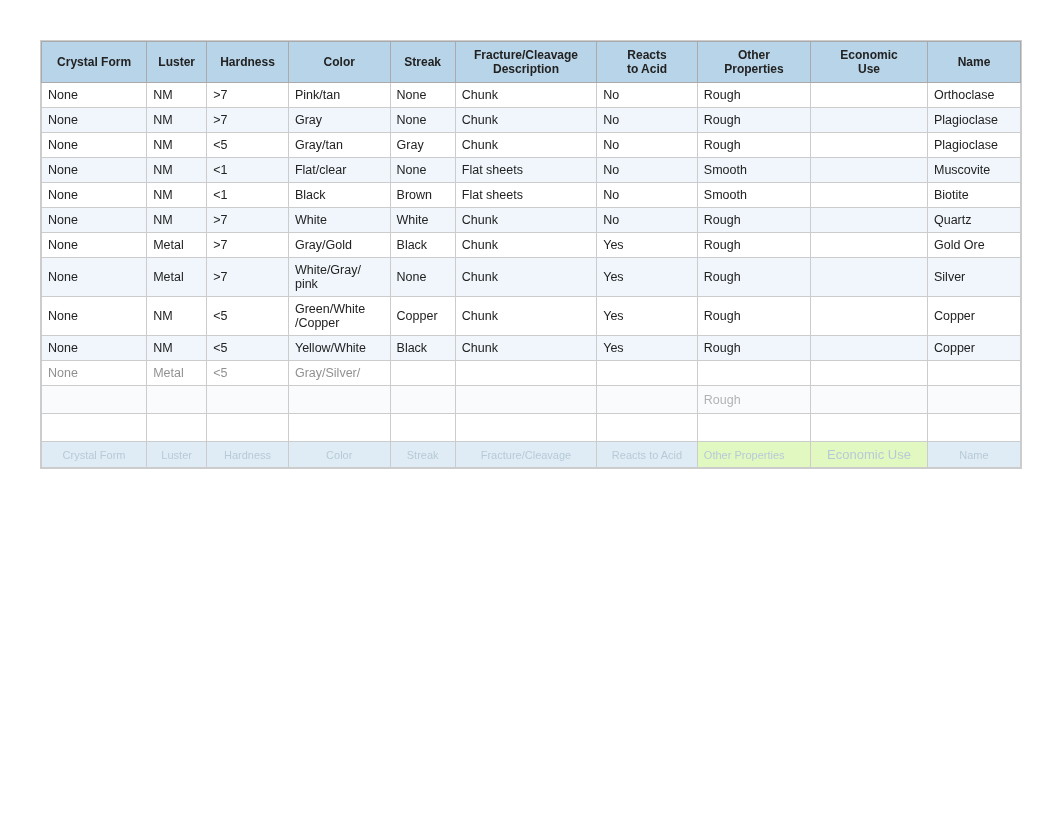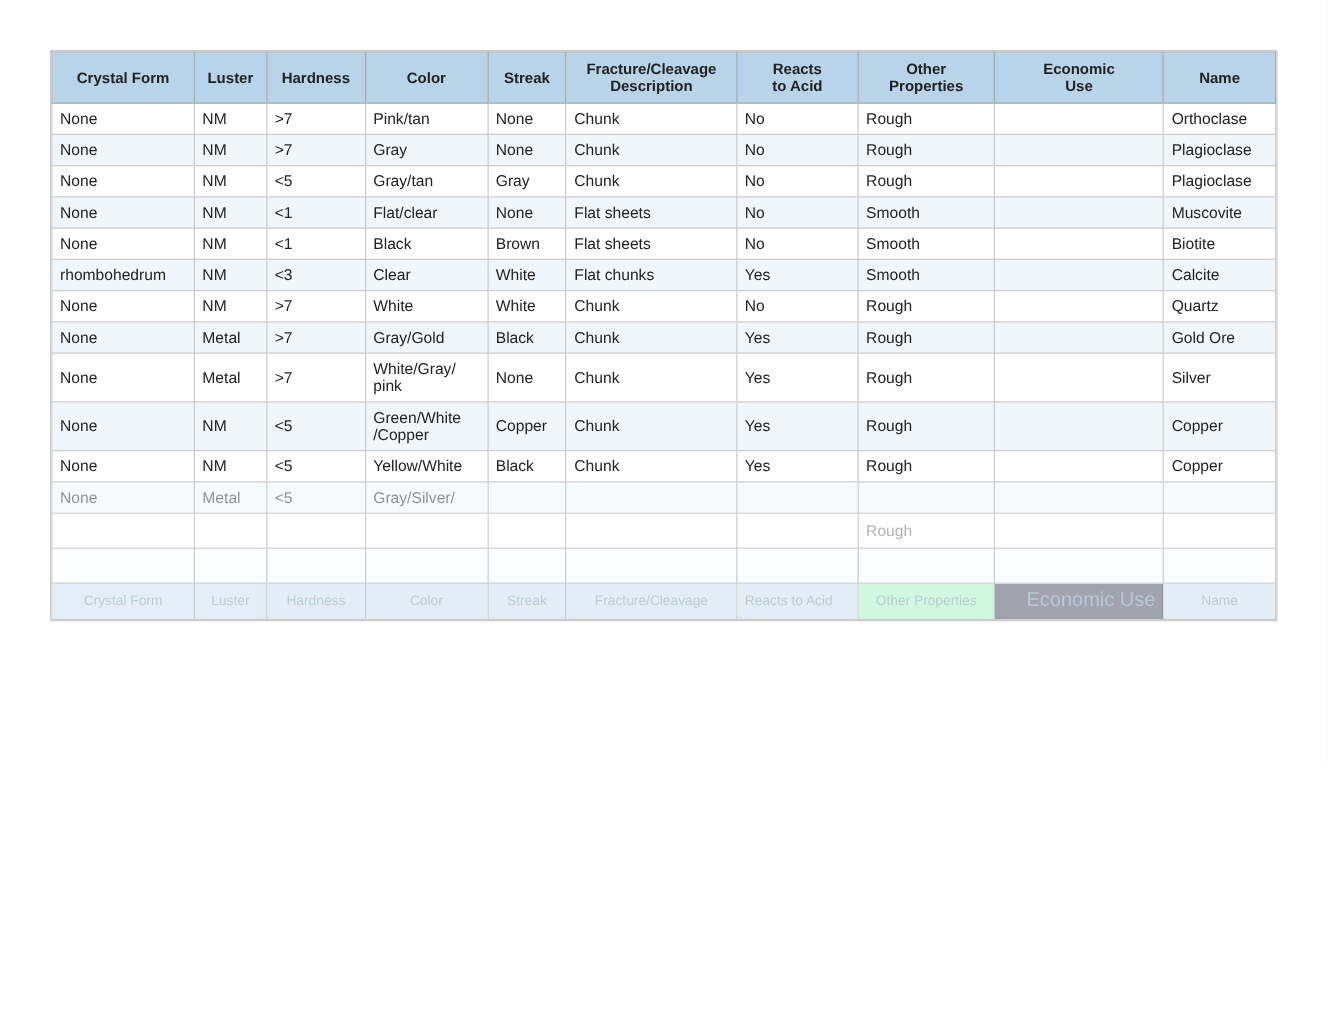--- a/index.html
+++ b/index.html
@@ -141,32 +141,20 @@
             <td>&lt;1</td>
             <td>Black</td>
             <td>Brown</td>
             <td>Flat sheets</td>
             <td>No</td>
             <td>Smooth</td>
             <td></td>
             <td>Biotite</td>
           </tr>
           <tr>
-            <td>rhombohedrum</td>
-            <td>NM</td>
-            <td>&lt;3</td>
-            <td>Clear</td>
-            <td>White</td>
-            <td>Flat chunks</td>
-            <td>Yes</td>
-            <td>Smooth</td>
-            <td></td>
-            <td>Calcite</td>
-          </tr>
-          <tr>
             <td>None</td>
             <td>NM</td>
             <td>&gt;7</td>
             <td>White</td>
             <td>White</td>
             <td>Chunk</td>
             <td>No</td>
             <td>Rough</td>
             <td></td>
             <td>Quartz</td>
@@ -255,21 +243,21 @@
             <td style="height: 28px;"></td>
             <td style="height: 28px;"></td>
           </tr>
           <tr class="footer-row">
             <td style="background: rgb(184, 212, 232); color: rgb(74, 122, 155); font-size: 11px; text-align: center;">Crystal Form</td>
             <td style="background: rgb(184, 212, 232); color: rgb(74, 122, 155); font-size: 11px; text-align: center;">Luster</td>
             <td style="background: rgb(184, 212, 232); color: rgb(74, 122, 155); font-size: 11px; text-align: center;">Hardness</td>
             <td style="background: rgb(184, 212, 232); color: rgb(74, 122, 155); font-size: 11px; text-align: center;">Color</td>
             <td style="background: rgb(184, 212, 232); color: rgb(74, 122, 155); font-size: 11px; text-align: center;">Streak</td>
             <td style="background: rgb(184, 212, 232); color: rgb(74, 122, 155); font-size: 11px; text-align: center;">Fracture/Cleavage</td>
-            <td style="background: rgb(184, 212, 232); color: rgb(74, 122, 155); font-size: 11px; ">Reacts to Acid</td>
-            <td style="background: #86efac; color: rgb(74, 122, 155); font-size: 11px; text-align: center;">Other Properties</td>
-            <td style="background: #0f172a; color: rgb(74, 122, 155); font-size: 16px; text-align: right;">Economic Use</td>
+            <td style="background: rgb(184, 212, 232); color: rgb(74, 122, 155); font-size: 11px; text-align: center;">Reacts to Acid</td>
+            <td style="background: #bef264; color: rgb(74, 122, 155); font-size: 11px; text-align: left;">Other Properties</td>
+            <td style="background: #bef264; color: rgb(74, 122, 155); font-size: 13px; text-align: center;">Economic Use</td>
             <td style="background: rgb(184, 212, 232); color: rgb(74, 122, 155); font-size: 11px; text-align: center;">Name</td>
           </tr>
         </tbody>
     </table>
   </div>
 </div>
 
 </body></html>

